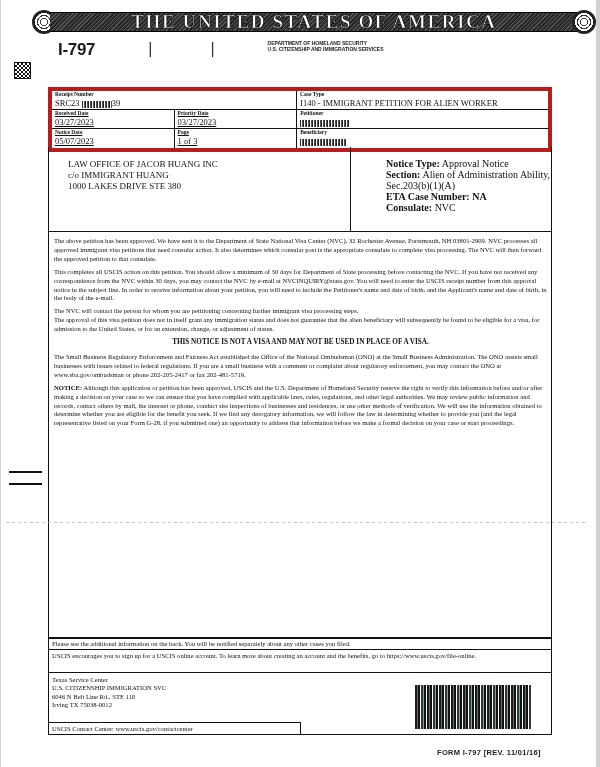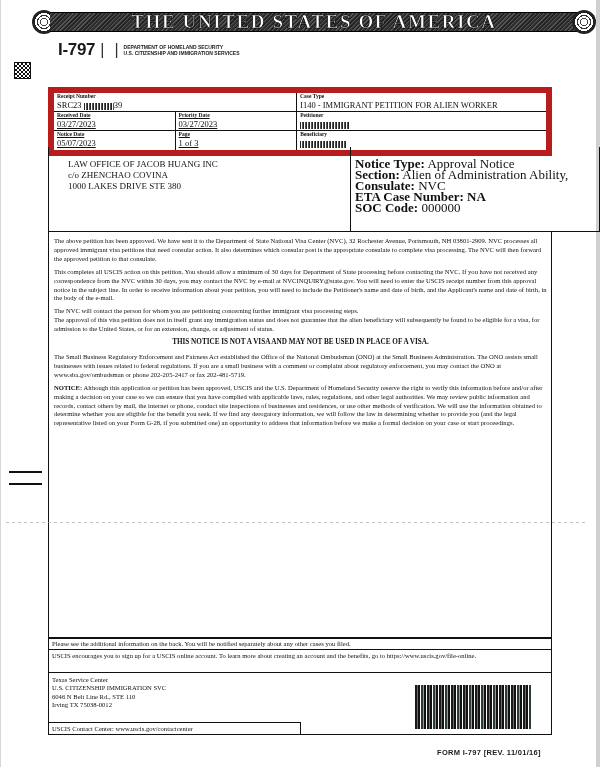--- a/index.html
+++ b/index.html
@@ -13,45 +13,45 @@
     background: repeating-linear-gradient(135deg, #222 0 1px, #555 1px 2px, #333 2px 3px);
     border-top: 1px solid #000; border-bottom: 1px solid #000; }
   .banner-text { position: absolute; left: 0; right: 0; top: 3px; text-align: center;
     font-family: "Liberation Serif", serif; font-weight: bold; font-size: 19px; letter-spacing: 1.6px;
     color: #fff; -webkit-text-stroke: 0.6px #000; text-shadow: 0 0 1px #000; line-height: 18px; }
   .rosette { position: absolute; top: 0; width: 24px; height: 24px; border-radius: 50%;
     background: radial-gradient(circle, #fff 0 3px, #444 3px 4px, #fff 4px 6px, #333 6px 7px, #fff 7px 9px, #222 9px 12px); }
   .rosette.left { left: 0; } .rosette.right { right: 0; }
 
   
-  .title-row { position: absolute; left: 58px; top: 40px; height: 20px; display: flex; align-items: center; }
+  .title-row { position: absolute; left: 58px; top: 40px; height: 20px; display: flex; align-items: flex-start; gap: 48px; }
   .title-main { font-family: "Liberation Sans", sans-serif; font-weight: bold; font-size: 17px; letter-spacing: -0.3px; color: #1a1a1a; }
   .title-sep { font-family: "Liberation Sans", sans-serif; font-size: 16px; margin: 0 5px; color: #333; }
   .dept { font-family: "Liberation Sans", sans-serif; font-weight: bold; font-size: 5px; line-height: 6px; color: #222; }
 
   .qr { position: absolute; left: 14px; top: 62px; width: 17px; height: 17px;
     background: repeating-conic-gradient(#111 0 25%, #fff 0 50%) 0 0/4px 4px; border: 1px solid #111; }
 
   
-  .hdr { position: absolute; left: 48px; top: 87px; width: 504px; border: 6px solid #b91c1c; }
+  .hdr { position: absolute; left: 48px; top: 87px; width: 504px; border: 4px solid #b91c1c; }
   .hdr-row { display: flex; border-bottom: 1px solid #111; height: 19px; }
   .hdr-row:last-child { border-bottom: none; }
   .cell { padding: 0 3px; border-right: 1px solid #111; overflow: hidden; white-space: nowrap; }
   .cell:last-child { border-right: none; }
   .lbl { font-size: 5.5px; font-weight: bold; line-height: 7px; display: block; }
   .val { font-size: 8.5px; line-height: 11px; display: block; }
   .c-left-full { width: 249px; }
   .c-half { width: 124.5px; text-decoration: underline; }
   .c-right { width: 255px; }
   .redacted { display: inline-block; height: 7px; background: repeating-linear-gradient(90deg, #222 0 1px, #fff 1px 2px, #555 2px 3px); vertical-align: middle; }
 
   
-  .addr-box { position: absolute; left: 48px; top: 147px; width: 552px; height: 85px; border: 1px solid #111; border-top: none; display: flex; }
+  .addr-box { position: absolute; left: 48px; top: 147px; width: 504px; height: 85px; border: 1px solid #111; border-top: none; display: flex; }
   .addr { width: 302px; border-right: 1px solid #111; padding: 12px 0 0 19px; font-size: 9px; line-height: 11px; }
-  .notice-info { flex: 1; padding: 11px 0 0 4px; font-size: 13px; line-height: 11px; }
+  .notice-info { flex: 1; padding: 11px 0 0 4px; font-size: 10px; line-height: 11px; margin-left: 31px; }
   .notice-info b { font-weight: bold; }
 
   
   .body-box { position: absolute; left: 48px; top: 232px; width: 504px; height: 406px; border: 1px solid #111; border-top: none; padding: 5px 4px 4px 5px; }
   .body-box p { font-size: 6.6px; line-height: 8.9px; margin-bottom: 4px; text-align: left; }
   .body-box p.tight { margin-bottom: 0; }
   .body-box .center-bold { text-align: center; font-weight: bold; font-size: 7.2px; margin: 4px 0 6px; }
   .body-box b { font-weight: bold; }
 
   
@@ -130,29 +130,29 @@
     <div class="cell c-right">
       <span class="lbl">Beneficiary</span>
       <span class="val"><span class="redacted" style="width:46px"></span></span>
     </div>
   </div>
 </div>
 
 <div class="addr-box">
   <div class="addr">
     <div>LAW OFFICE OF JACOB HUANG INC</div>
-    <div>c/o ZHENCHAO COVINA</div>
+    <div>c/o IMMIGRANT HUANG</div>
     <div>1000 LAKES DRIVE STE 380</div>
   </div>
   <div class="notice-info">
     <div><b>Notice Type:</b> <span>Approval Notice</span></div>
     <div><b>Section:</b> <span>Alien of Administration Ability,</span></div>
+    <div>Sec.203(b)(1)(A)</div>
+    <div><b>ETA Case Number:</b> <b>NA</b></div>
     <div><b>Consulate:</b> <span>NVC</span></div>
-    <div><b>ETA Case Number:</b> <b>NA</b></div>
-    <div><b>SOC Code:</b> <span>000000</span></div>
   </div>
 </div>
 
 <div class="body-box">
   <p>The above petition has been approved. We have sent it to the Department of State National Visa Center (NVC), 32 Rochester Avenue, Portsmouth, NH 03801-2909. NVC processes all approved immigrant visa petitions that need consular action. It also determines which consular post is the appropriate consulate to complete visa processing. The NVC will then forward the approved petition to that consulate.</p>
   <p>This completes all USCIS action on this petition. You should allow a minimum of 30 days for Department of State processing before contacting the NVC. If you have not received any correspondence from the NVC within 30 days, you may contact the NVC by e-mail at NVCINQUIRY@state.gov. You will need to enter the USCIS receipt number from this approval notice in the subject line. In order to receive information about your petition, you will need to include the Petitioner's name and date of birth, and the Applicant's name and date of birth, in the body of the e-mail.</p>
   <p class="tight">The NVC will contact the person for whom you are petitioning concerning further immigrant visa processing steps.</p>
   <p class="tight">The approval of this visa petition does not in itself grant any immigration status and does not guarantee that the alien beneficiary will subsequently be found to be eligible for a visa, for admission to the United States, or for an extension, change, or adjustment of status.</p>
   <p class="center-bold">THIS NOTICE IS NOT A VISA AND MAY NOT BE USED IN PLACE OF A VISA.</p>
   <p>The Small Business Regulatory Enforcement and Fairness Act established the Office of the National Ombudsman (ONO) at the Small Business Administration. The ONO assists small businesses with issues related to federal regulations. If you are a small business with a comment or complaint about regulatory enforcement, you may contact the ONO at www.sba.gov/ombudsman or phone 202-205-2417 or fax 202-481-5719.</p>

